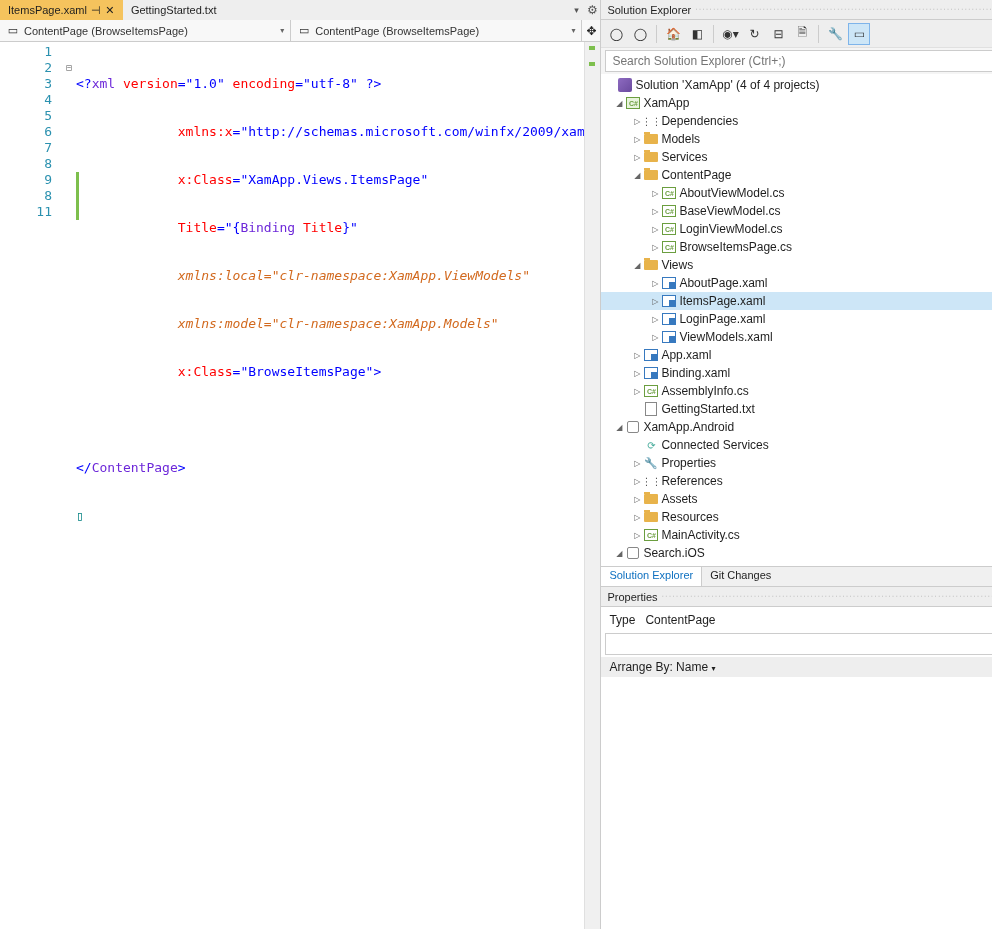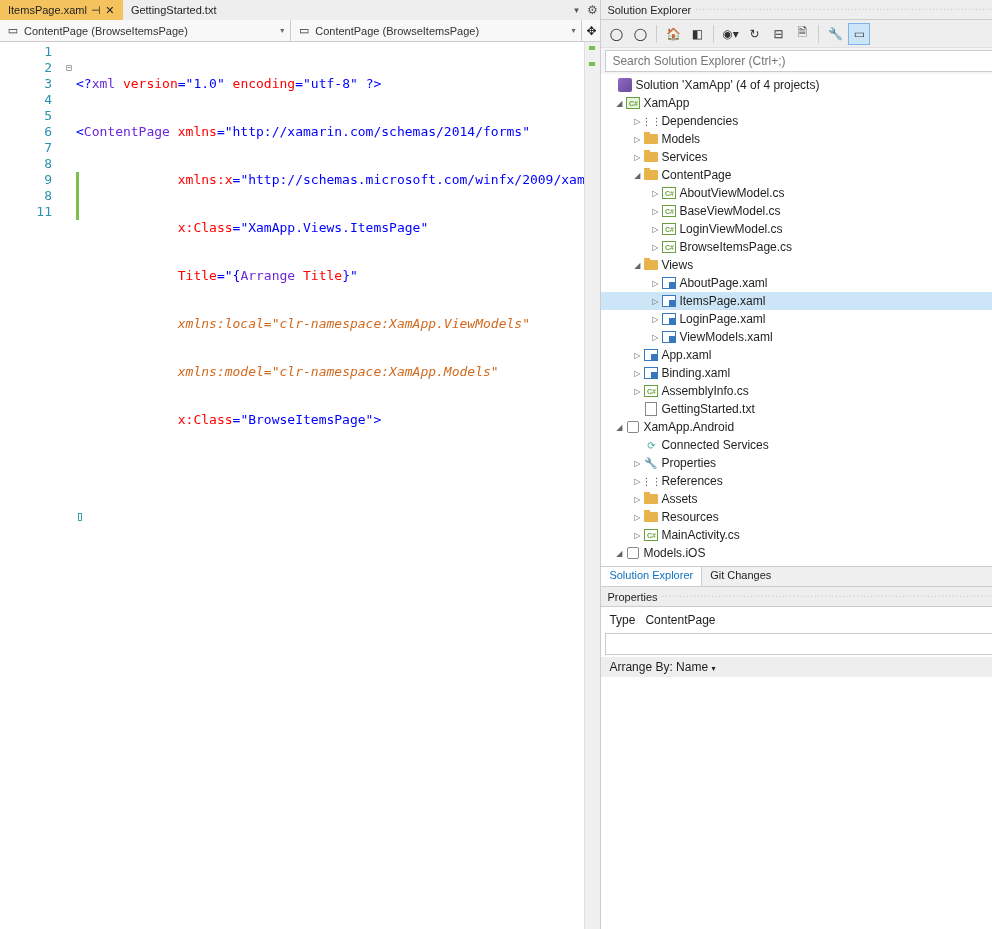--- a/index.html
+++ b/index.html
@@ -129,28 +129,28 @@
           <div></div>
           <div></div>
           <div></div>
           <div></div>
           <div></div>
           <div></div>
       </div>
       <div class="greenbar"></div>
       <div class="code">
         <div class="line"><span class="c-str">&lt;?</span><span class="c-brown">xml</span><span class="c-attr"> version</span><span class="c-str">="1.0"</span><span class="c-attr"> encoding</span><span class="c-str">="utf-8"</span><span class="c-str"> ?&gt;</span></div>
-        <div class="line"><span class="c-str">&lt;</span><span class="c-brown">ContentPage</span><span class="c-attr"> xmlns</span><span class="c-str">=</span><span class="c-str">"http://xamarin.com/schemas/2014/forms"</span></div>
         <div class="line"><span class="c-gray">             </span><span class="c-attr">xmlns</span><span class="c-attr">:</span><span class="c-attr">x</span><span class="c-str">=</span><span class="c-str">"http://schemas.microsoft.com/winfx/2009/xaml"</span></div>
         <div class="line"><span class="c-gray">             </span><span class="c-attr">x</span><span class="c-attr">:</span><span class="c-attr">Class</span><span class="c-str">=</span><span class="c-str">"XamApp.Views.ItemsPage"</span></div>
-        <div class="line"><span class="c-gray">             </span><span class="c-attr">Title</span><span class="c-str">="{</span><span class="c-brown">Arrange</span><span class="c-attr"> Title</span><span class="c-str">}"</span></div>
+        <div class="line"><span class="c-gray">             </span><span class="c-attr">Title</span><span class="c-str">="{</span><span class="c-brown">Binding</span><span class="c-attr"> Title</span><span class="c-str">}"</span></div>
         <div class="line"><span class="c-gray">             </span><span class="c-gold">xmlns</span><span class="c-gold">:</span><span class="c-gold">local</span><span class="c-gold">=</span><span class="c-gold">"clr-namespace:XamApp.ViewModels"</span></div>
         <div class="line"><span class="c-gray">             </span><span class="c-gold">xmlns</span><span class="c-gold">:</span><span class="c-gold">model</span><span class="c-gold">=</span><span class="c-gold">"clr-namespace:XamApp.Models"</span></div>
         <div class="line"><span class="c-gray">             </span><span class="c-attr">x</span><span class="c-attr">:</span><span class="c-attr">Class</span><span class="c-str">=</span><span class="c-str">"BrowseItemsPage"</span><span class="c-str">&gt;</span></div>
         <div class="line"></div>
+        <div class="line"><span class="c-str">&lt;/</span><span class="c-brown">ContentPage</span><span class="c-str">&gt;</span></div>
         <div class="line"><span class="c-teal">▯</span></div>
       </div>
       <div class="markbar">
         <div class="g1" style="top:4px;height:4px"></div>
         <div class="g1" style="top:20px;height:4px"></div>
       </div>
     </div>
   </div>
 
   <div class="right">
@@ -382,21 +382,21 @@
             <span class="ico-cs">C#</span>
           </span>
           <span class="label">MainActivity.cs</span>
         </div>
       <div class="row">
           <span class="indent" style="width:12px"></span>
           <span class="exp">◢</span>
           <span class="icon">
             <span class="ico-android"></span>
           </span>
-          <span class="label">Models.iOS</span>
+          <span class="label">Search.iOS</span>
         </div>
 
     </div>
     <div class="tabs-bottom">
       <div class="btab active">Solution Explorer</div>
       <div class="btab">Git Changes</div>
     </div>
 
     <div class="properties">
       <div class="panel-header">

